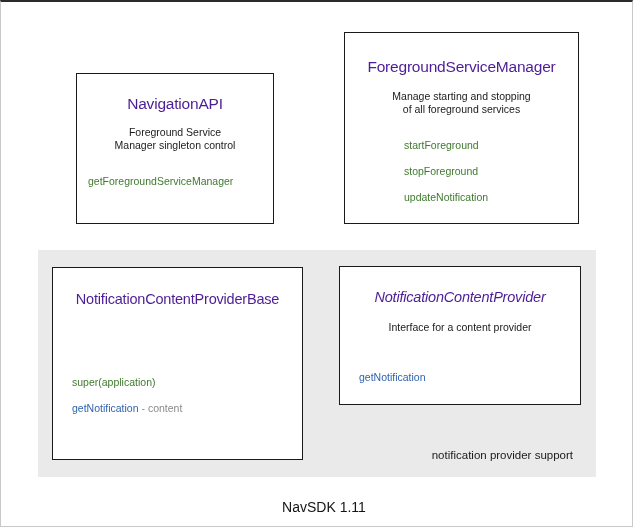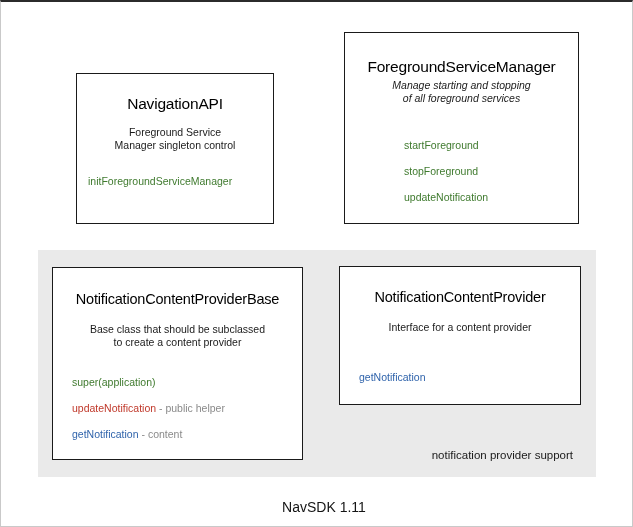--- a/index.html
+++ b/index.html
@@ -37,21 +37,21 @@
     background: #ffffff;
     border: 1.5px solid #1a1a1a;
     box-sizing: border-box;
   }
 
   .class-title {
     position: absolute;
     left: 0;
     right: 0;
     text-align: center;
-    color: #000000;
+    color: #4c1d95;
     font-size: 15.5px;
     font-weight: 400;
     letter-spacing: -0.2px;
     white-space: nowrap;
   }
   .class-title.small {
     font-size: 14.5px;
   }
 
   .class-desc {
@@ -108,28 +108,28 @@
 <div id="canvas">
 
   <div class="class-box" style="left:75px; top:71px; width:198px; height:151px;">
     <div class="class-title" style="top:21px;text-align:center;">NavigationAPI</div>
     <div class="class-desc" style="top:52px;">
       <div>Foreground Service</div>
       <div>Manager singleton control</div>
     </div>
     <div class="method-list" style="left:11px; top:101px;">
       <div class="method-row">
-        <span class="m-green">initForegroundServiceManager</span><span class="m-note"></span>
+        <span class="m-green">getForegroundServiceManager</span><span class="m-note"></span>
       </div>
     </div>
   </div>
 
   <div class="class-box" style="left:343px; top:30px; width:235px; height:192px;">
     <div class="class-title" style="top:25px;">ForegroundServiceManager</div>
-    <div class="class-desc" style="top:46px;font-style:italic;">
+    <div class="class-desc" style="top:57px;">
       <div>Manage starting and stopping</div>
       <div>of all foreground services</div>
     </div>
     <div class="method-list" style="left:14px; top:106px;margin-left:45px;">
       <div class="method-row">
         <span class="m-green">startForeground</span><span class="m-note"></span>
       </div>
       <div class="method-row">
         <span class="m-green">stopForeground</span><span class="m-note"></span>
       </div>
@@ -139,39 +139,32 @@
     </div>
   </div>
 
   <div class="group-panel" style="left:37px; top:248px; width:558px; height:227px;">
   </div>
 
   <div class="panel-caption" style="left:300px; top:447px; width:272px;">notification provider support</div>
 
   <div class="class-box" style="left:51px; top:265px; width:251px; height:193px;">
     <div class="class-title small" style="top:23px;">NotificationContentProviderBase</div>
-    <div class="class-desc" style="top:55px;">
-      <div>Base class that should be subclassed</div>
-      <div>to create a content provider</div>
-    </div>
     <div class="method-list" style="left:19px; top:108px;">
       <div class="method-row">
         <span class="m-green">super(application)</span><span class="m-note"></span>
-      </div>
-      <div class="method-row">
-        <span class="m-red">updateNotification</span><span class="m-note"> - public helper</span>
       </div>
       <div class="method-row">
         <span class="m-blue">getNotification</span><span class="m-note"> - content</span>
       </div>
     </div>
   </div>
 
   <div class="class-box" style="left:338px; top:264px; width:242px; height:139px;">
-    <div class="class-title small" style="top:22px;">NotificationContentProvider</div>
+    <div class="class-title small" style="top:22px;font-style:italic;">NotificationContentProvider</div>
     <div class="class-desc" style="top:54px;">
       <div>Interface for a content provider</div>
     </div>
     <div class="method-list" style="left:19px; top:104px;">
       <div class="method-row">
         <span class="m-blue">getNotification</span><span class="m-note"></span>
       </div>
     </div>
   </div>
 

